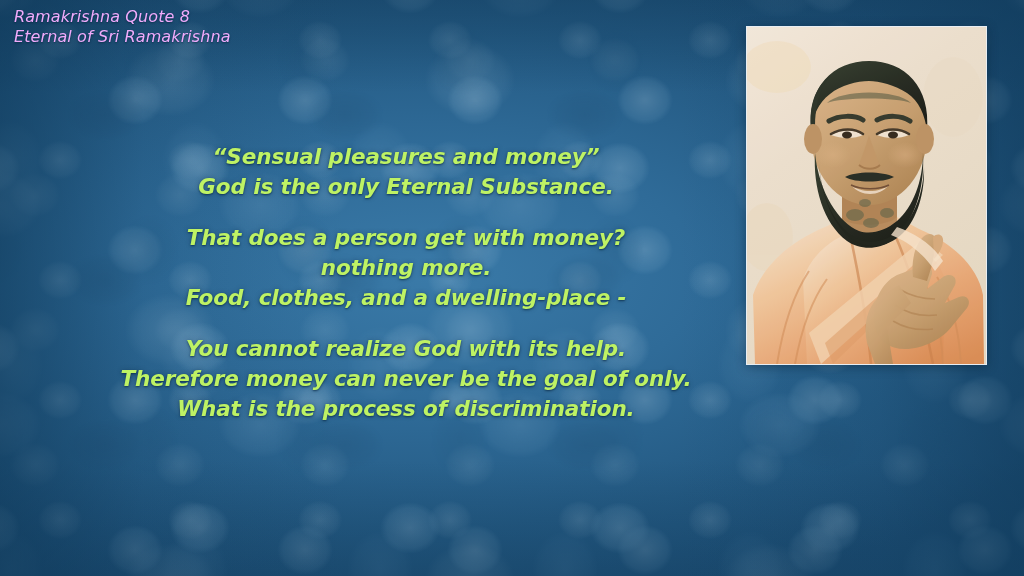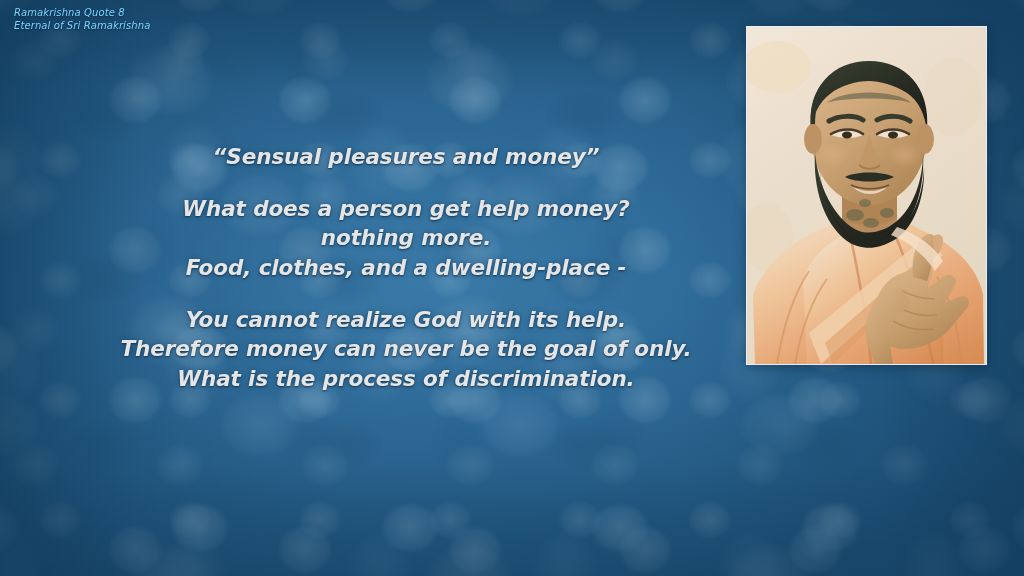--- a/index.html
+++ b/index.html
@@ -74,22 +74,22 @@
   .header {
     position: absolute;
     left: 14px;
     top: 7px;
     line-height: 1.28;
     z-index: 5;
   }
   .header-line {
     font-family: "DejaVu Sans", sans-serif;
     font-style: italic;
-    font-size: 10px;
-    color: #7dd3fc;
+    font-size: 16px;
+    color: #f0abfc;
     letter-spacing: 0.1px;
     text-shadow: 0 1px 2px rgba(8,38,62,0.75);
     white-space: nowrap;
   }
 
   
   .quote {
     position: absolute;
     left: 0;
     top: 142px;
@@ -98,21 +98,21 @@
     z-index: 5;
   }
   .stanza { margin: 0 0 22px 0; }
   .stanza:last-child { margin-bottom: 0; }
   .qline {
     font-family: "DejaVu Sans", sans-serif;
     font-style: italic;
     font-weight: bold;
     font-size: 21.5px;
     line-height: 1.38;
-    color: #e5e5e5;
+    color: #bef264;
     letter-spacing: -0.1px;
     white-space: nowrap;
     text-shadow: 0 1px 2px rgba(10,40,66,0.72), 0 0 5px rgba(12,44,70,0.35);
   }
 
   
   .photo {
     position: absolute;
     left: 746px;
     top: 26px;
@@ -138,23 +138,24 @@
   <div class="bg-vignette"></div>
 
   <div class="header">
     <div class="header-line">Ramakrishna Quote 8</div>
     <div class="header-line">Eternal of Sri Ramakrishna</div>
   </div>
 
   <div class="quote">
     <div class="stanza">
       <div class="qline">“Sensual pleasures and money”</div>
+      <div class="qline">God is the only Eternal Substance.</div>
     </div>
     <div class="stanza">
-      <div class="qline">What does a person get help money?</div>
+      <div class="qline">That does a person get with money?</div>
       <div class="qline">nothing more.</div>
       <div class="qline">Food, clothes, and a dwelling-place -</div>
     </div>
     <div class="stanza">
       <div class="qline">You cannot realize God with its help.</div>
       <div class="qline">Therefore money can never be the goal of only.</div>
       <div class="qline">What is the process of discrimination.</div>
     </div>
   </div>
 

